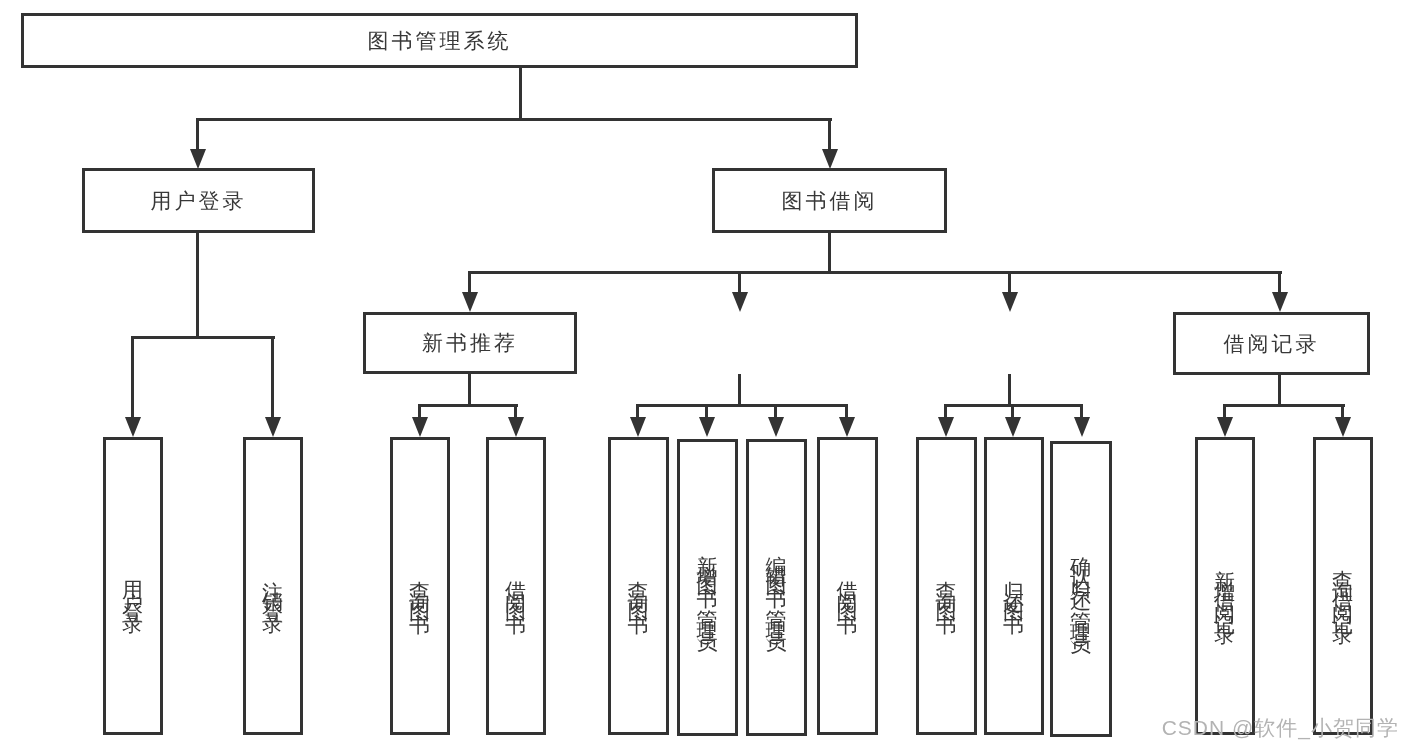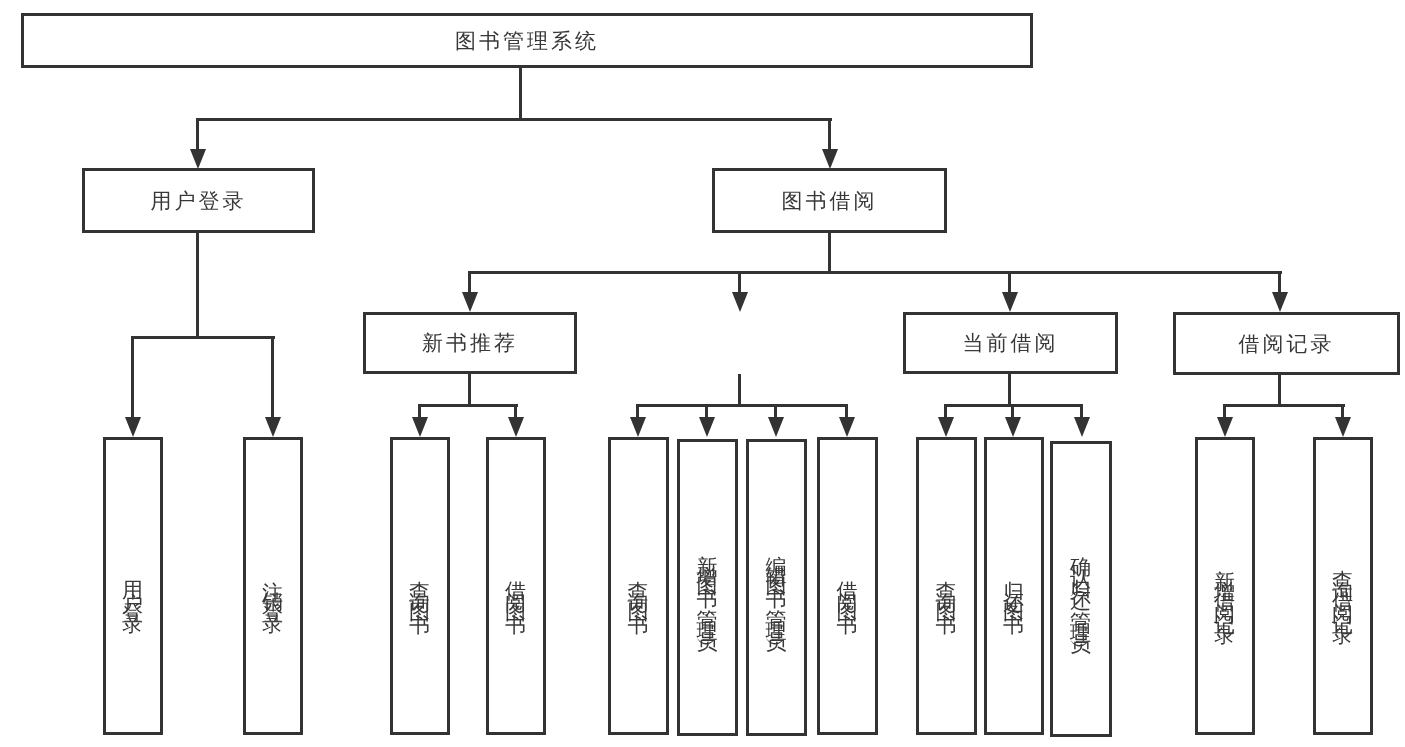--- a/index.html
+++ b/index.html
@@ -56,21 +56,21 @@
     letter-spacing:1px;
     white-space:nowrap;
     z-index:5;
   }
 </style>
 </head>
 <body>
 
 <div class="canvas">
 
-  <div class="box" style="left:21px;top:13px;width:1012px;height:55px;">
+  <div class="box" style="left:21px;top:13px;width:837px;height:55px;">
     <span class="hlabel">图书管理系统</span>
   </div>
 
   <div class="line" style="left:519px;top:68px;width:3px;height:53px;"></div>
   <div class="line" style="left:196px;top:118px;width:636px;height:3px;"></div>
   <div class="line" style="left:196px;top:118px;width:3px;height:32px;"></div>
   <div class="arrow" style="left:190px;top:149px;"></div>
   <div class="line" style="left:828px;top:118px;width:3px;height:32px;"></div>
   <div class="arrow" style="left:822px;top:149px;"></div>
 
@@ -95,24 +95,21 @@
   <div class="line" style="left:738px;top:271px;width:3px;height:22px;"></div>
   <div class="arrow" style="left:732px;top:292px;"></div>
   <div class="line" style="left:1008px;top:271px;width:3px;height:22px;"></div>
   <div class="arrow" style="left:1002px;top:292px;"></div>
   <div class="line" style="left:1278px;top:271px;width:3px;height:22px;"></div>
   <div class="arrow" style="left:1272px;top:292px;"></div>
 
   <div class="box" style="left:363px;top:312px;width:214px;height:62px;">
     <span class="hlabel">新书推荐</span>
   </div>
-  <div class="box" style="left:903px;top:312px;width:215px;height:62px;">
-    <span class="hlabel">当前借阅</span>
-  </div>
-  <div class="box" style="left:1173px;top:312px;width:227px;height:63px;">
+  <div class="box" style="left:1173px;top:312px;width:197px;height:63px;">
     <span class="hlabel">借阅记录</span>
   </div>
 
   <div class="line" style="left:468px;top:374px;width:3px;height:33px;"></div>
   <div class="line" style="left:418px;top:404px;width:100px;height:3px;"></div>
   <div class="line" style="left:418px;top:404px;width:3px;height:14px;"></div>
   <div class="arrow" style="left:412px;top:417px;"></div>
   <div class="line" style="left:514px;top:404px;width:3px;height:14px;"></div>
   <div class="arrow" style="left:508px;top:417px;"></div>
 
@@ -180,14 +177,15 @@
     <span class="vlabel">确认归还（管理员）</span>
   </div>
 
   <div class="box leaf" style="left:1195px;top:437px;width:60px;height:298px;">
     <span class="vlabel">新增借阅记录</span>
   </div>
   <div class="box leaf" style="left:1313px;top:437px;width:60px;height:298px;">
     <span class="vlabel">查询借阅记录</span>
   </div>
 
+  <div class="watermark">CSDN @软件_小贺同学</div>
 
 </div>
 
 </body></html>

